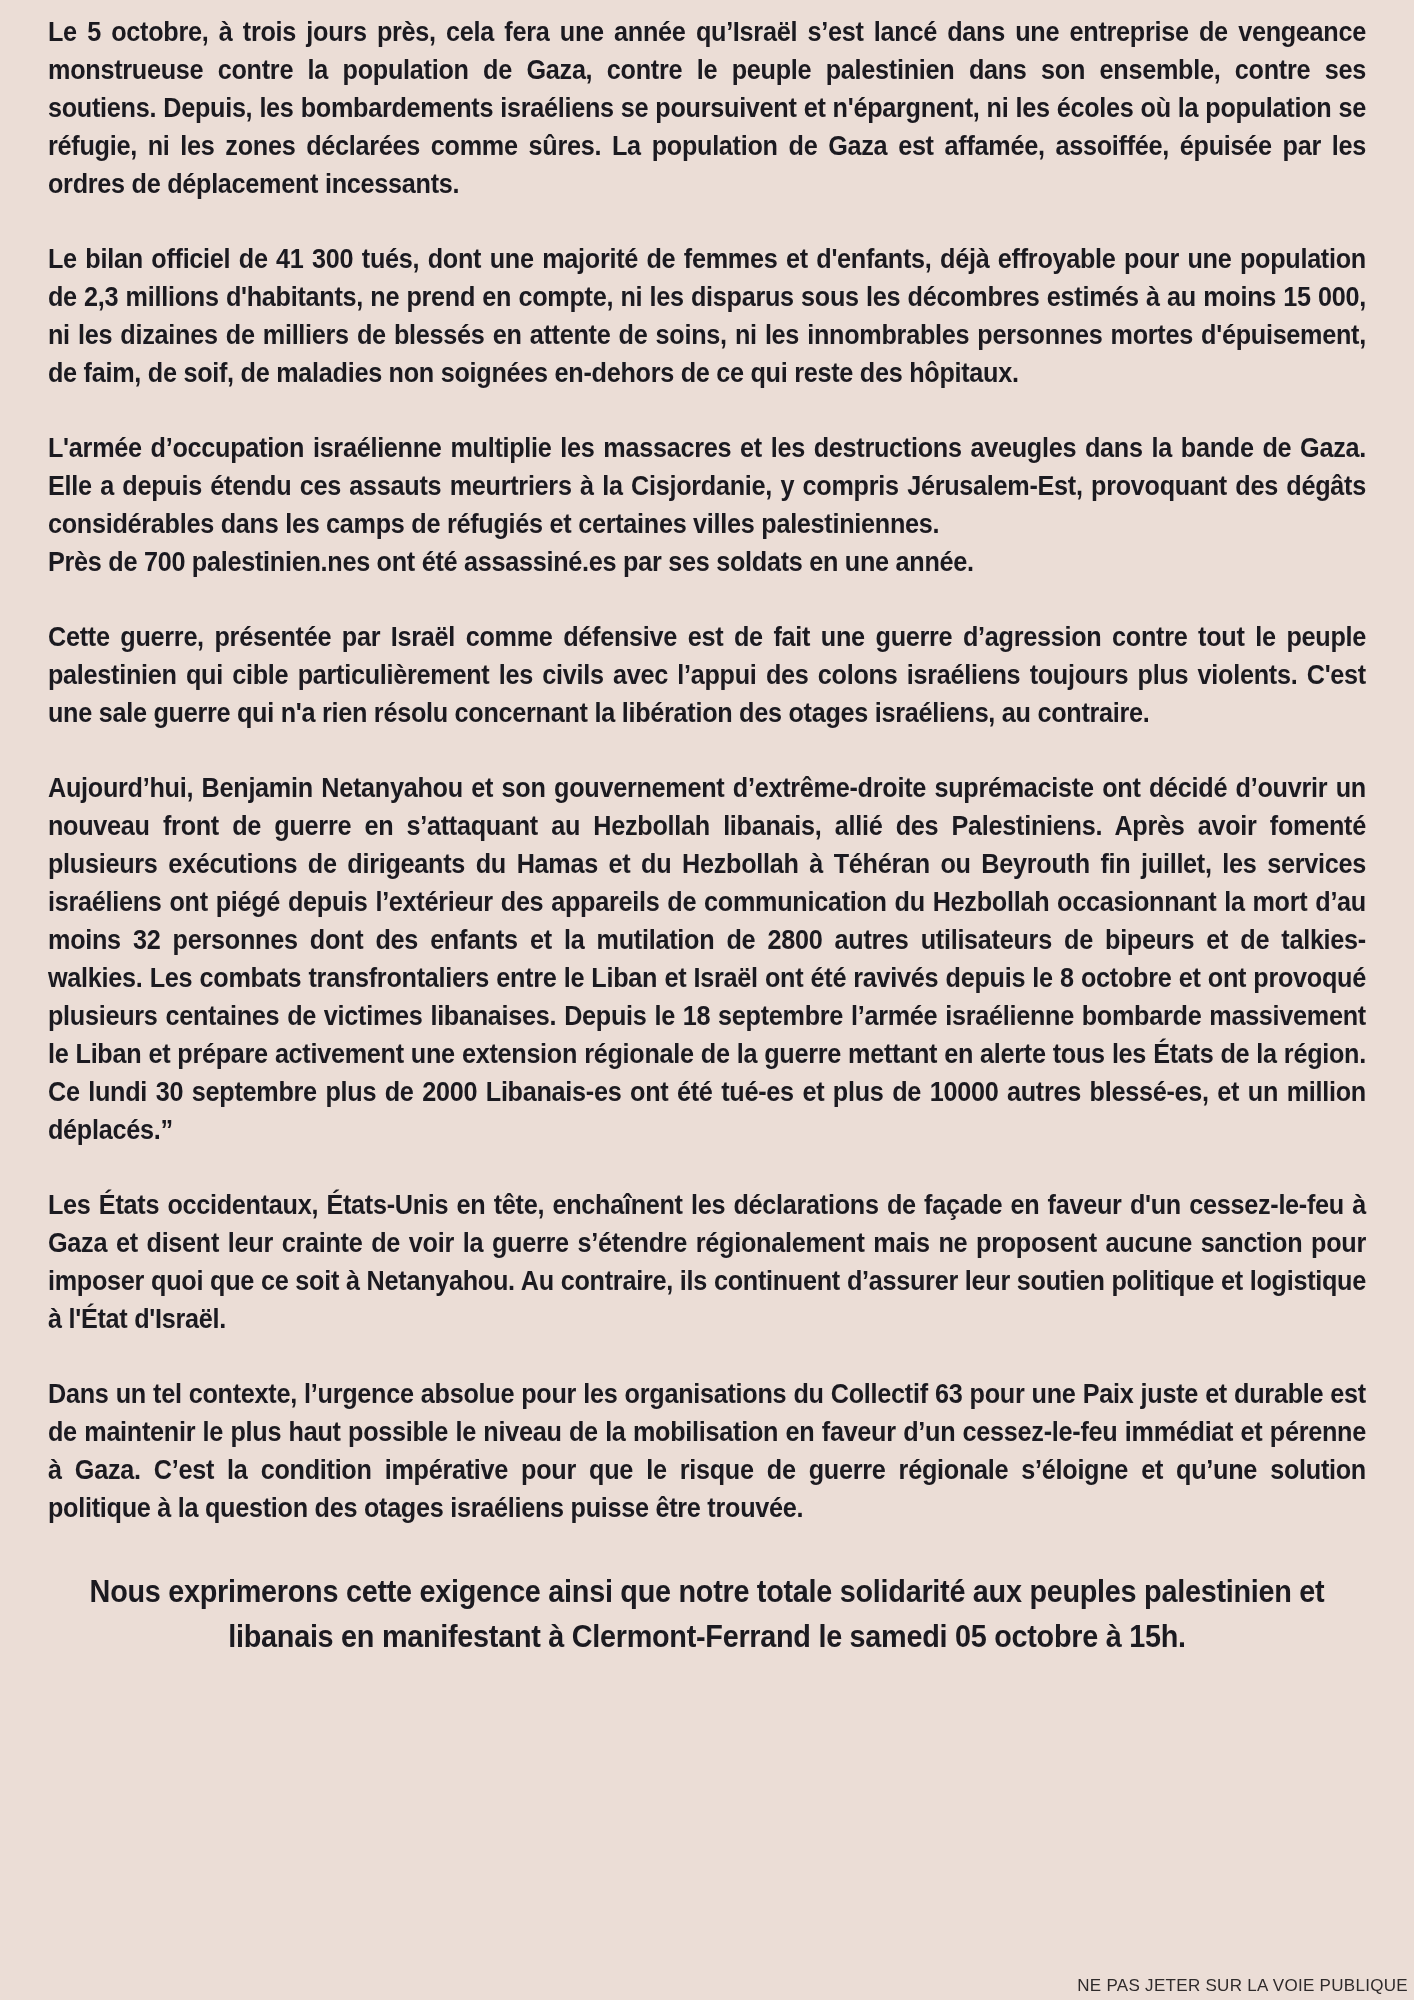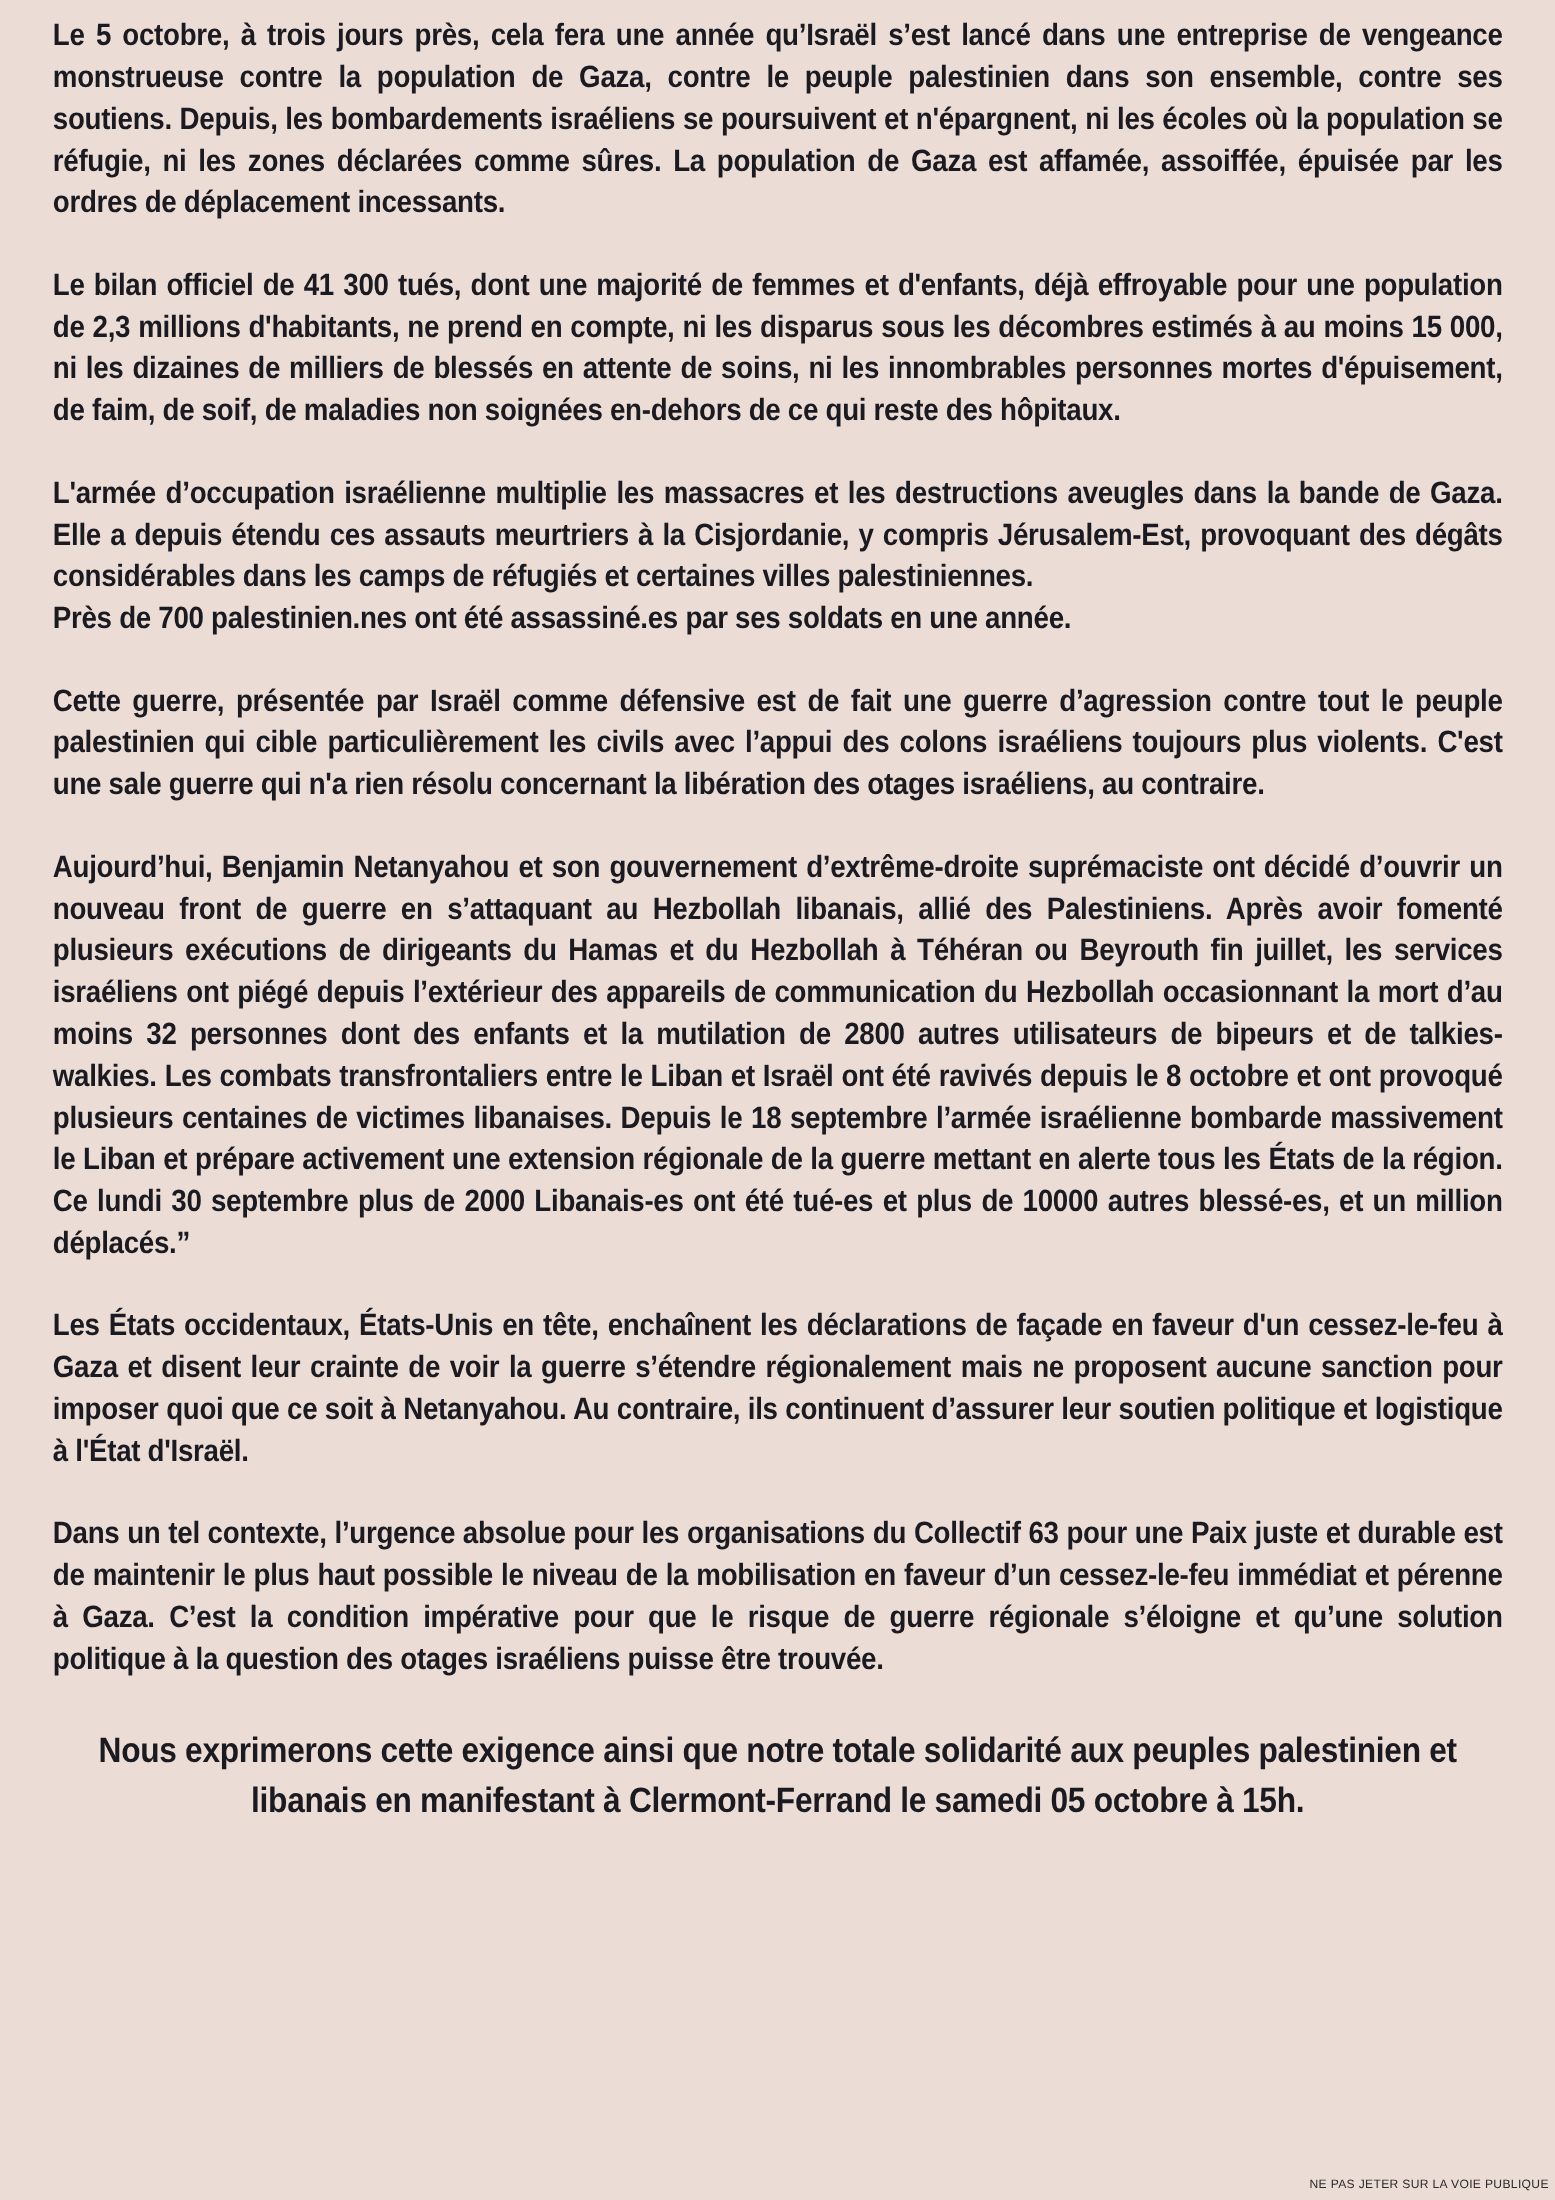--- a/index.html
+++ b/index.html
@@ -49,21 +49,21 @@
     margin: 0;
     padding-top: 5px;
     width: 111.11%;
     transform: scaleX(0.9);
     transform-origin: 0 0;
   }
   .footer-note {
     position: absolute;
     right: 6px;
     bottom: 4px;
-    font-size: 11px;
+    font-size: 17px;
     line-height: 20px;
     font-weight: 400;
     color: #2e2a2a;
     letter-spacing: 0.3px;
   }
 </style>
 </head>
 <body>
 
 <div class="page">

